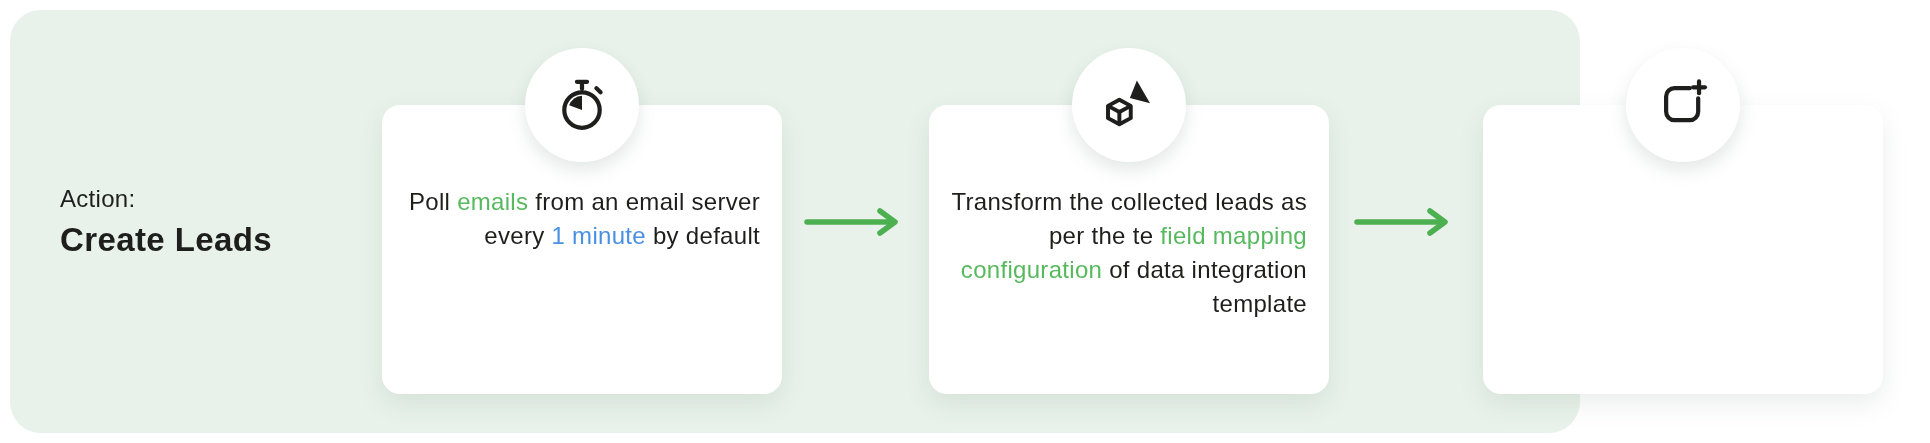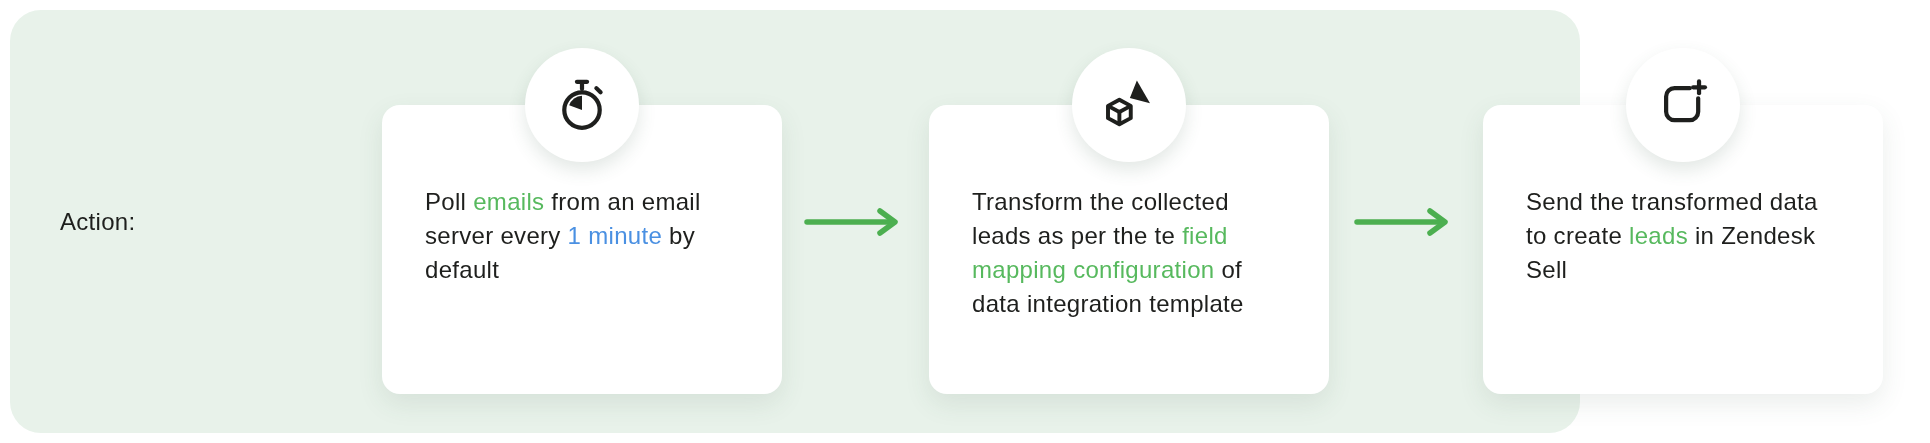--- a/index.html
+++ b/index.html
@@ -58,22 +58,22 @@
     background: #ffffff;
     border-radius: 50%;
     box-shadow: 0 8px 18px rgba(55, 90, 70, 0.14);
     display: flex;
     align-items: center;
     justify-content: center;
     color: var(--ink, #1e1f1d);
   }
   .card-text {
     margin: 0;
-    padding: 80px 43px 0;
-    text-align: left;
+    padding: 80px 22px 0;
+    text-align: right;
     font-size: 24px;
     line-height: 34px;
     letter-spacing: 0.3px;
     color: var(--ink, #1e1f1d);
   }
   .seg-green { color: var(--text-green, #57b95e); }
   .seg-blue  { color: var(--text-blue, #4a90e2); }
   .arrow {
     position: absolute;
     top: 196px;
@@ -84,20 +84,21 @@
   .arrow-1 { left: 794px; }
   .arrow-2 { left: 1344px; }
 </style>
 </head>
 <body>
 
 <div class="panel">
 
   <div class="action-block">
     <div class="action-label">Action:</div>
+    <div class="action-title">Create Leads</div>
   </div>
 
   <div class="card card-1">
     <div class="icon-circle">
       <svg viewBox="0 0 64 64" width="54" height="54" aria-hidden="true">
         <g stroke="currentColor" fill="none" stroke-width="5" stroke-linecap="round">
           <line x1="26" y1="4.5" x2="38" y2="4.5"></line>
           <line x1="32" y1="6" x2="32" y2="13"></line>
           <line x1="49" y1="12" x2="54" y2="17"></line>
           <circle cx="32" cy="38" r="21"></circle>
@@ -139,16 +140,15 @@
   <div class="card card-3">
     <div class="icon-circle">
       <svg viewBox="0 0 64 64" width="54" height="54" aria-hidden="true">
         <g stroke="currentColor" stroke-width="5" fill="none" stroke-linecap="round">
           <path d="M40 12 H22 a10 10 0 0 0 -10 10 v18 a10 10 0 0 0 10 10 h18 a10 10 0 0 0 10 -10 V24"></path>
           <line x1="51" y1="4" x2="51" y2="18"></line>
           <line x1="44" y1="11" x2="58" y2="11"></line>
         </g>
       </svg>
     </div>
-    <p class="card-text"><span>Send the transformed data to create </span><span class="seg-green">leads</span><span> in Zendesk Sell</span></p>
   </div>
 
 </div>
 
 </body></html>

